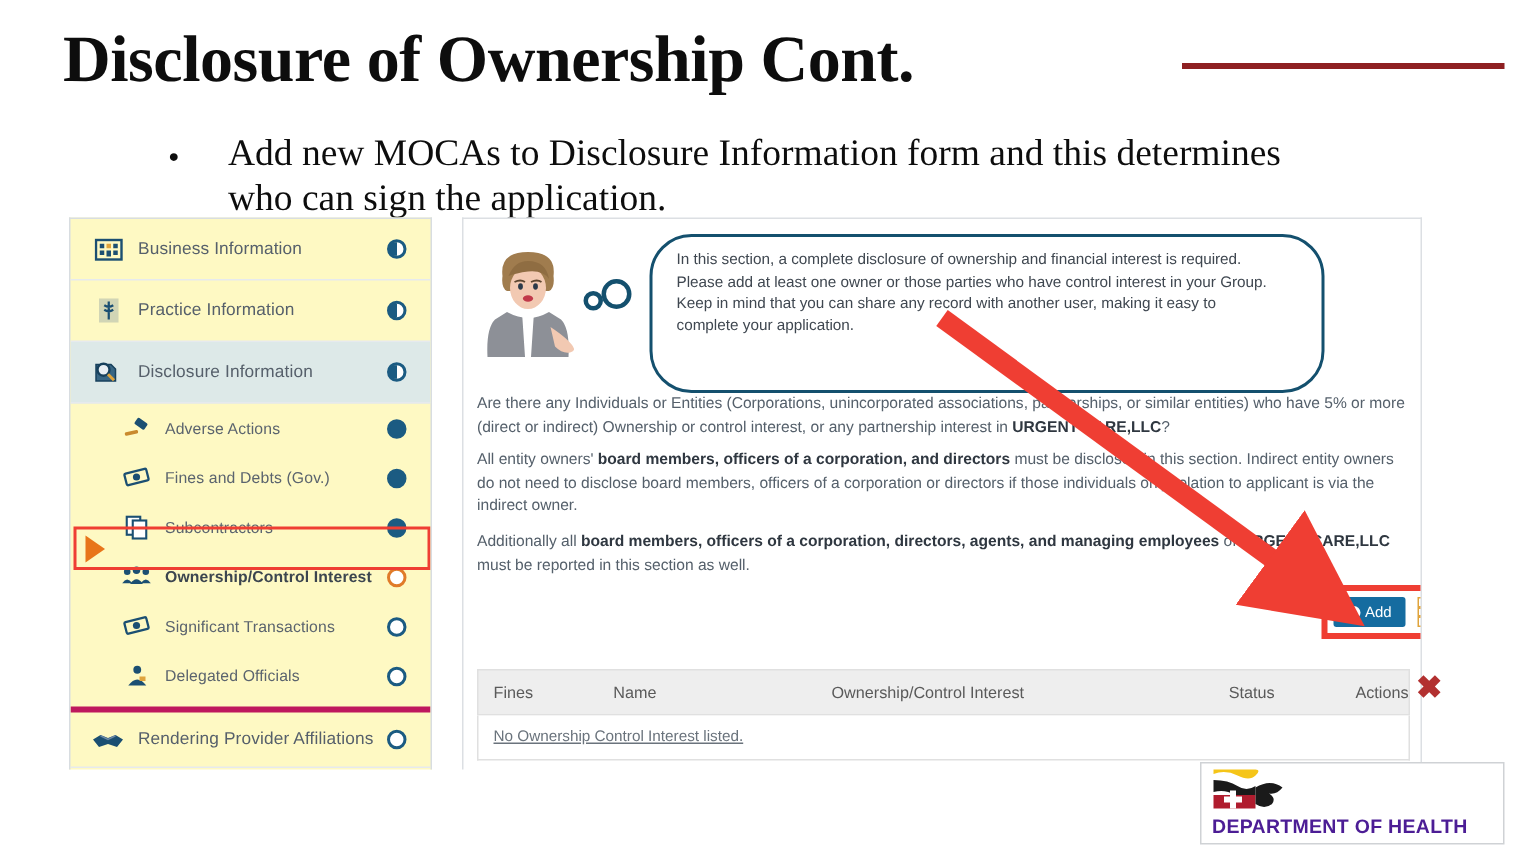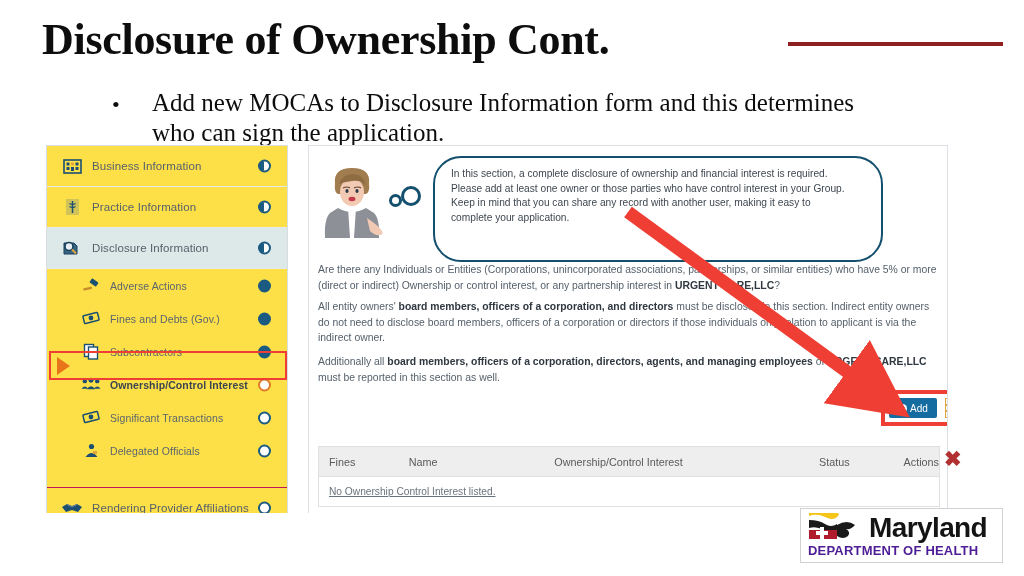--- a/index.html
+++ b/index.html
@@ -25,21 +25,21 @@
   }
   #bullet-dot{position:absolute;left:0;top:2px;font-size:22px;line-height:30px;}
   #bullet-text{margin-left:40px;display:block;}
 
   
   #shot{position:absolute;left:0;top:140px;width:1024px;height:375px;}
 
   
   #sidebar{
     position:absolute;left:46px;top:5px;width:242px;height:368px;
-    background:#fde047;border:1px solid #d8dde1;border-bottom:none;
+    background:#fef9c3;border:1px solid #d8dde1;border-bottom:none;
     box-sizing:border-box;overflow:hidden;
   }
   .nav-row{
     position:relative;display:flex;align-items:center;height:41px;
     border-bottom:1px solid #e6eaee;box-sizing:border-box;padding-left:14px;
   }
   .nav-row.sub{height:33px;border-bottom:none;padding-left:34px;}
   .nav-row.active-sec{background:#dde9e8;}
   .nav-ico{
     width:22px;height:20px;flex:0 0 22px;margin-right:9px;
@@ -277,21 +277,21 @@
         <svg width="17" height="16" viewBox="0 0 17 16">
             <circle cx="8.5" cy="3.5" r="2.6" fill="#1b4f72"></circle>
             <path d="M2.5 14 q6-8 12 0 Z" fill="#1b4f72"></path>
             <rect x="10" y="8" width="4" height="3" fill="#e0a43c"></rect>
           </svg>
       </span>
       <span class="nav-lbl">Delegated Officials</span>
       <span class="status st-open"></span>
     </div>
 
-    <div class="nav-row" style="border-top:1px solid #be185d;margin-top:20px;">
+    <div class="nav-row" style="border-top:4px solid #be185d;margin-top:4px;">
       <span class="nav-ico">
         <svg width="22" height="15" viewBox="0 0 22 15">
             <path d="M1 7 l5-3 5 2 5-2 5 3 -4 5 -6-2 -6 2 Z" fill="#1b4f72"></path>
             <path d="M6 4.5 l5 2.5 5-2.5" stroke="#6b88a5" stroke-width="1" fill="none"></path>
           </svg>
       </span>
       <span class="nav-lbl">Rendering Provider Affiliations</span>
       <span class="status st-open"></span>
     </div>
 
@@ -377,15 +377,14 @@
 
 <div id="md-logo">
   <svg width="60" height="32" viewBox="0 0 60 32" style="position:absolute;left:6px;top:3px;">
     <path d="M2 4 q8-3 16 1 q8 4 12 0 q4-4 0-4 l-28 0 Z" fill="#f5c518"></path>
     <path d="M2 8 q10 0 16 4 q6 4 12 0 l0 6 q-8 4 -14 0 q-6-4 -14-2 Z" fill="#1a1a1a"></path>
     <path d="M2 18 l28 0 l0 9 l-28 0 Z" fill="#b01c2e"></path>
     <path d="M30 13 q10-6 18 0 q-4 5 -9 4 q5 3 2 7 q-5 4 -11 0 Z" fill="#1a1a1a"></path>
     <rect x="9" y="19" width="12" height="4" fill="#ffffff"></rect>
     <rect x="13" y="15" width="4" height="12" fill="#ffffff"></rect>
   </svg>
-  <div id="md-name">Maryland</div>
   <div id="md-sub">DEPARTMENT OF HEALTH</div>
 </div>
 
 </body></html>

